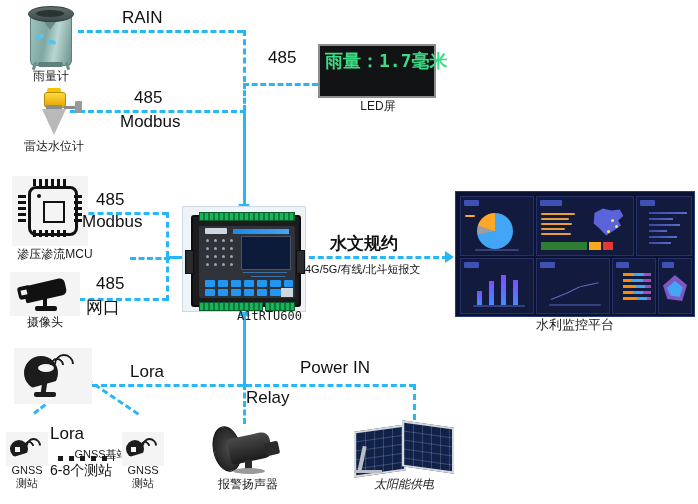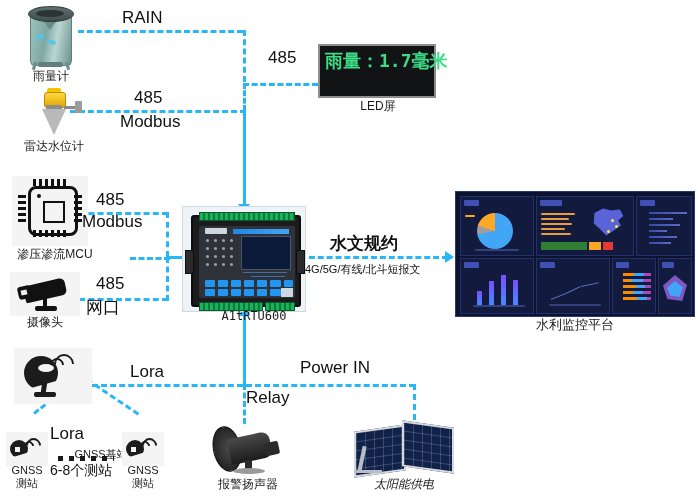--- a/index.html
+++ b/index.html
@@ -260,21 +260,21 @@
       <div class="key" style="left:19px;top:63px;width:10px;"></div>
       <div class="key" style="left:32px;top:63px;width:10px;"></div>
       <div class="key" style="left:45px;top:63px;width:10px;"></div>
       <div class="key" style="left:58px;top:63px;width:10px;"></div>
       <div class="key" style="left:71px;top:63px;width:11px;"></div>
       <div class="key" style="left:85px;top:63px;width:9px;"></div>
       <div style="position:absolute;left:82px;top:62px;width:12px;height:9px;background:#cfd6de;"></div>
     </div>
   </div>
 </div>
-<div class="cap" style="left:206px;top:310px;width:96px;font-family:'DejaVu Sans Mono','Liberation Mono',monospace;font-size:12px;">A1tRTU600</div>
+<div class="cap" style="left:206px;top:310px;width:96px;font-family:'DejaVu Sans Mono','Liberation Mono',monospace;font-size:12px;text-align:right;">A1tRTU600</div>
 
 <div class="dash" style="left:455px;top:191px;width:238px;height:124px;">
 
   <div class="pan" style="left:4px;top:4px;width:72px;height:58px;">
     <div class="pan-tag" style="width:15px;"></div>
     <div style="position:absolute;left:16px;top:16px;width:36px;height:36px;border-radius:50%;
          background:conic-gradient(#42a5f5 0 72%,#9e9e9e 72% 80%,#ffa726 80% 100%);"></div>
     <div class="txtline" style="left:14px;top:52px;width:44px;"></div>
     <div class="txtline" style="left:4px;top:18px;width:10px;background:#ffa726;"></div>
   </div>

